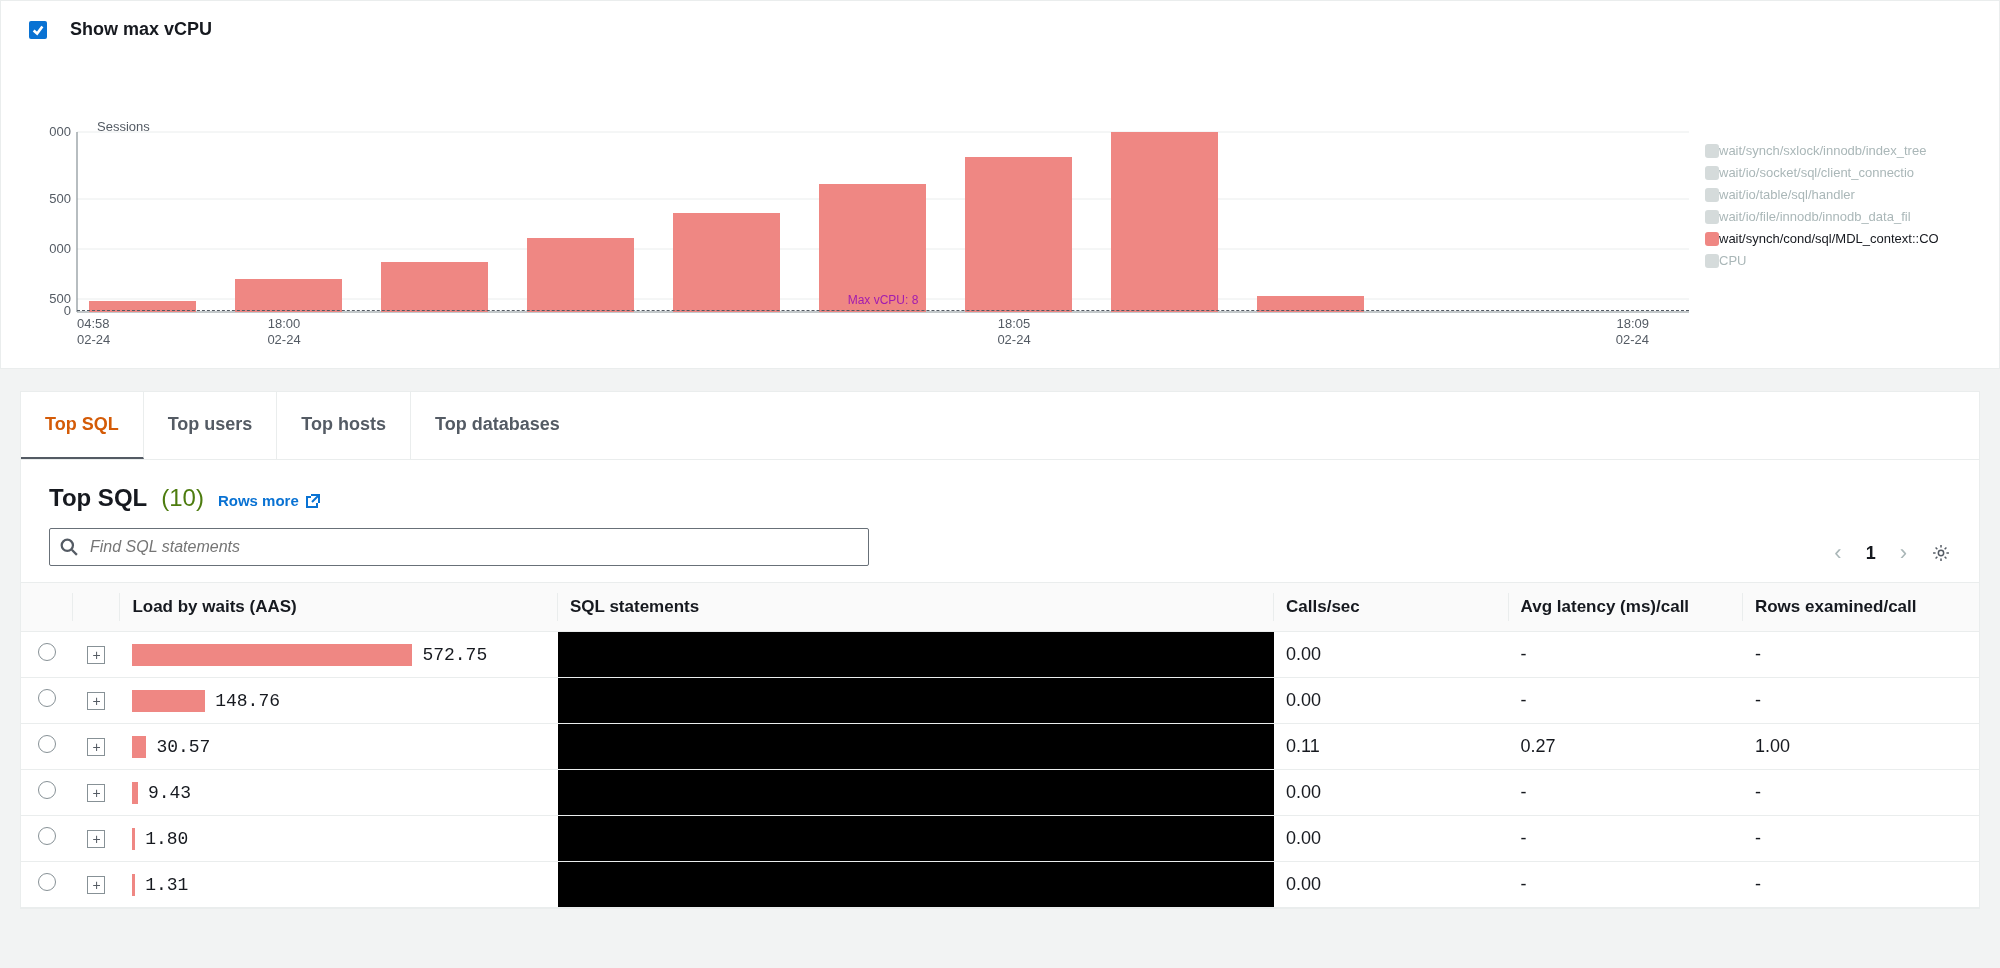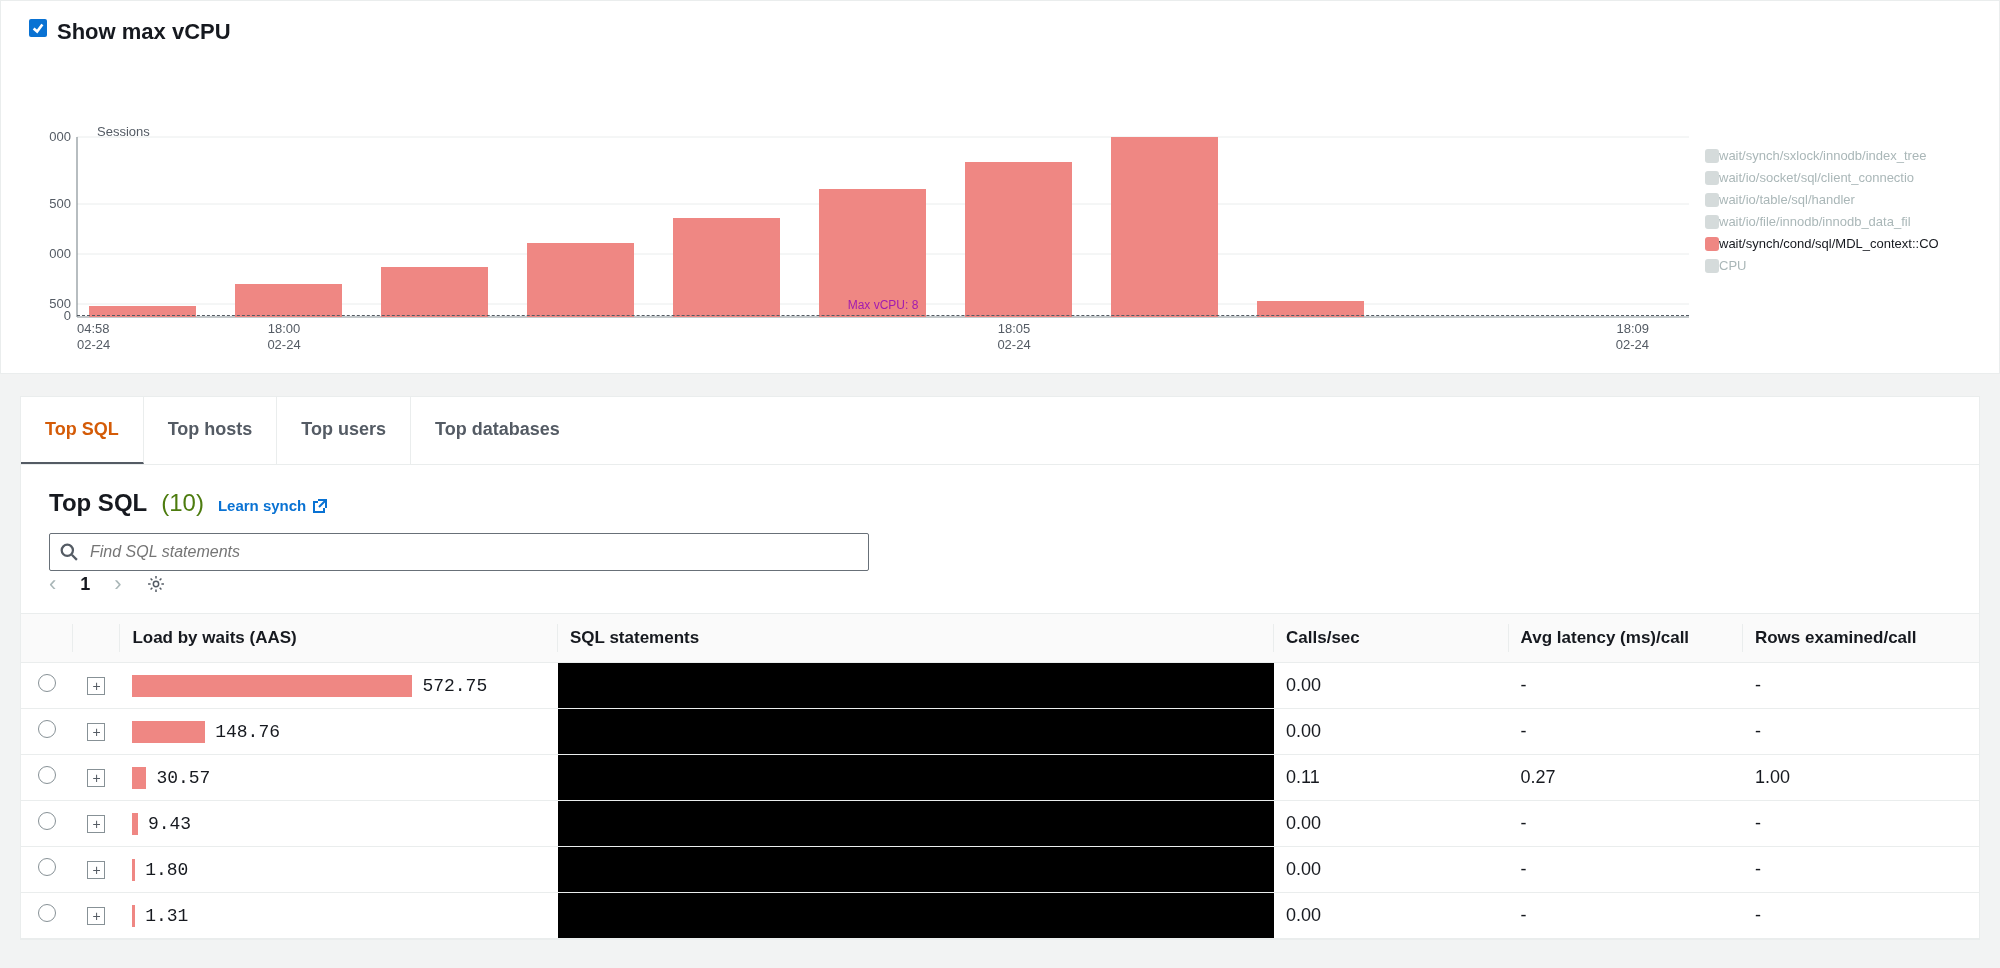--- a/index.html
+++ b/index.html
@@ -15,23 +15,24 @@
 
   
   .chart-panel {
     background: #fff;
     border: 1px solid #eaeded;
     margin: 0;
     padding: 0 0 24px 0;
   }
   .chart-header {
     display: flex;
-    gap: 10px;
+    align-items: center;
+    gap: 23px;
     padding: 18px 28px 0 28px;
-    font-size: 22px;
+    font-size: 18px;
     font-weight: 700;
   }
   .cb {
     width: 18px;
     height: 18px;
     border-radius: 2px;
     background: #0972d3;
     display: flex;
     align-items: center;
     justify-content: center;
@@ -152,25 +153,24 @@
     color: #0972d3;
     display: inline-flex;
     gap: 6px;
     align-items: center;
     cursor: pointer;
   }
   .learn svg { width: 16px; height: 16px; stroke: #0972d3; fill: none; stroke-width: 2; }
 
   .toolbar {
     display: flex;
-    align-items: flex-start;
+    align-items: flex-end;
     justify-content: space-between;
     padding-top: 16px;
     padding-bottom: 16px;
-    flex-direction: column;
   }
   .search {
     display: flex;
     align-items: center;
     gap: 10px;
     width: 820px;
     height: 38px;
     border: 1px solid #687078;
     border-radius: 2px;
     padding: 0 10px;
@@ -350,31 +350,31 @@
           <span class="swatch"></span>
           <span>CPU</span>
         </div>
     </div>
   </div>
 </div>
 
 <div class="tabs-panel">
   <div class="tabs">
     <div class="tab active">Top SQL</div>
+    <div class="tab">Top users</div>
     <div class="tab">Top hosts</div>
-    <div class="tab">Top users</div>
     <div class="tab">Top databases</div>
   </div>
 
   <div class="section-pad">
     <div class="sec-head">
       <span class="sec-title">Top SQL</span>
       <span class="sec-count">(10)</span>
       <span class="learn">
-        <span>Learn synch</span>
+        <span>Rows more</span>
         <svg viewBox="0 0 16 16">
             <path d="M6 2h8v8"></path>
             <path d="M14 2 7 9"></path>
             <path d="M12 10v4H2V4h4"></path>
           </svg>
       </span>
     </div>
 
     <div class="toolbar">
       <div class="search">

